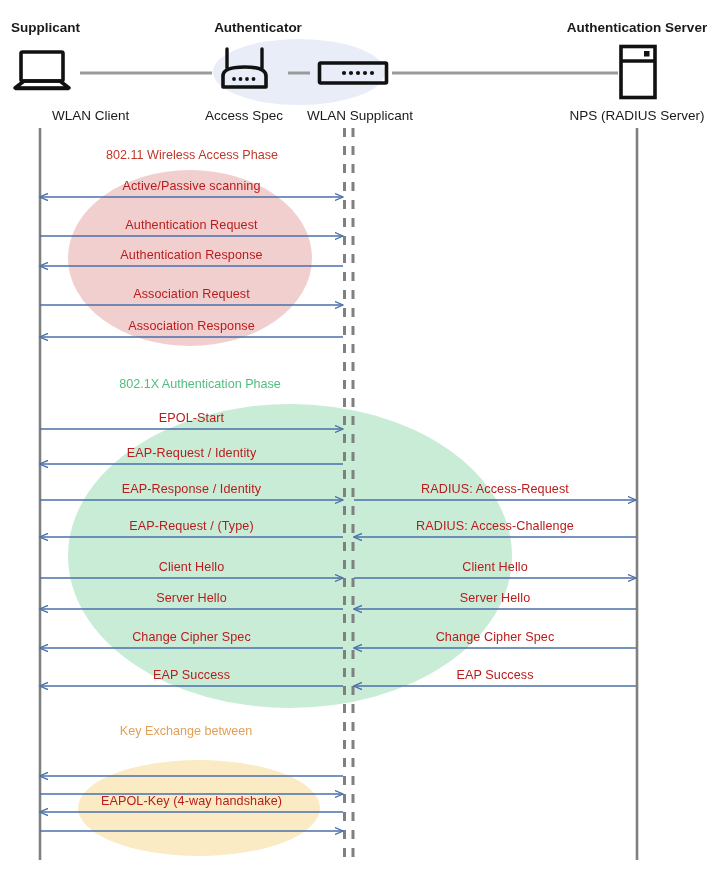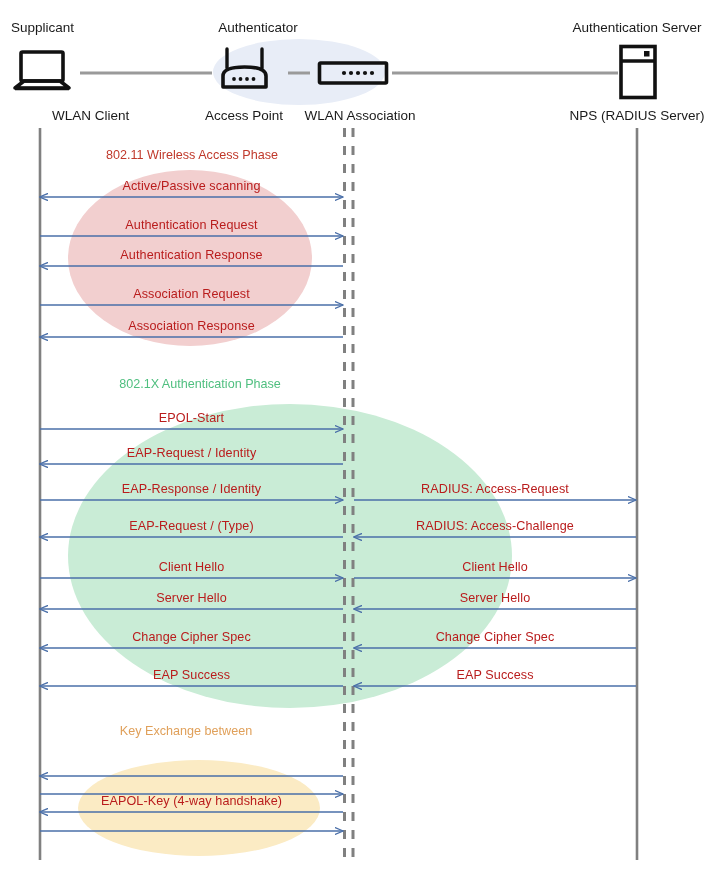--- a/index.html
+++ b/index.html
@@ -15,20 +15,21 @@
     color: #111111;
   }
   #canvas { position: absolute; inset: 0; }
 
   
   .actor-role {
     position: absolute;
     font-size: 13.5px;
     color: #1a1a1a;
     white-space: nowrap;
+    font-weight: bold;
   }
   .actor-name {
     position: absolute;
     font-size: 13.5px;
     color: #1a1a1a;
     white-space: nowrap;
   }
 
   
   .msg-label {
@@ -151,22 +152,22 @@
       <line x1="3" y1="17" x2="37" y2="17" stroke="#111" stroke-width="3.4"></line>
       <rect x="26" y="7" width="5.5" height="5.5" fill="#111"></rect>
     </svg>
   </div>
 
   <div class="actor-role" style="left:11px; top:20px;">Supplicant</div>
   <div class="actor-role" style="left:258px; top:20px; transform:translateX(-50%);">Authenticator</div>
   <div class="actor-role" style="left:637px; top:20px; transform:translateX(-50%);">Authentication Server</div>
 
   <div class="actor-name" style="left:7px; top:108px;margin-left:45px;">WLAN Client</div>
-  <div class="actor-name" style="left:244px; top:108px; transform:translateX(-50%);">Access Point</div>
-  <div class="actor-name" style="left:360px; top:108px; transform:translateX(-50%);">WLAN Association</div>
+  <div class="actor-name" style="left:244px; top:108px; transform:translateX(-50%);">Access Spec</div>
+  <div class="actor-name" style="left:360px; top:108px; transform:translateX(-50%);">WLAN Supplicant</div>
   <div class="actor-name" style="left:637px; top:108px; transform:translateX(-50%);">NPS (RADIUS Server)</div>
 
   <div class="phase-caption" style="left:192px; top:148px; color:#C0392B;">802.11 Wireless Access Phase</div>
 
   <div class="phase-caption" style="left:200px; top:377px; color:#4FBF7F;">802.1X Authentication Phase</div>
 
   <div class="phase-caption two-line" style="left:186px; top:722px; color:#E0A05A;">
     <div>Key Exchange between</div>
   </div>
 

